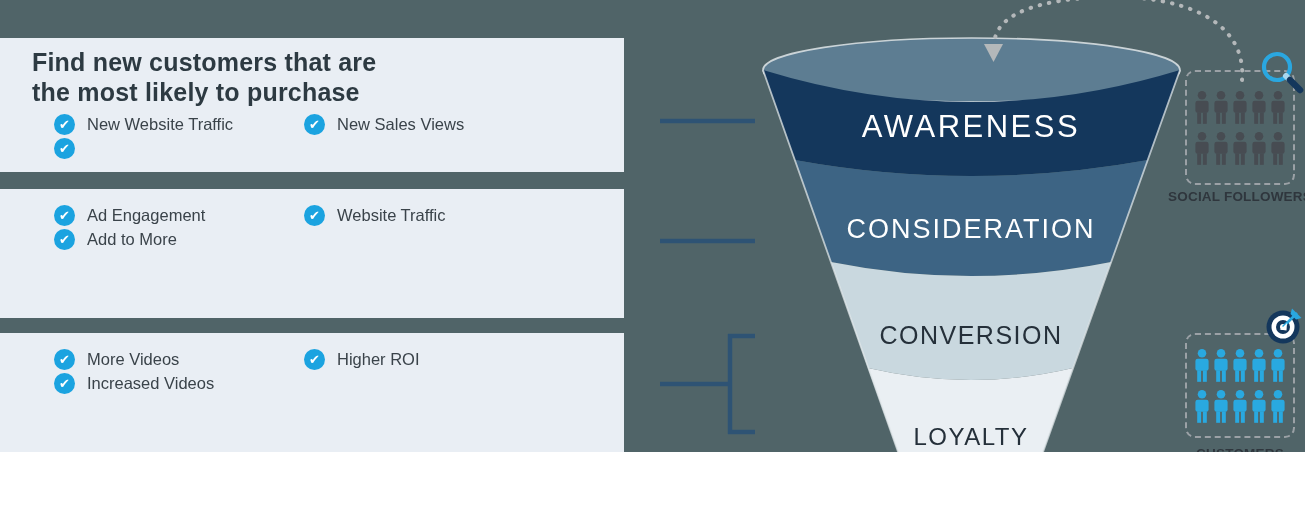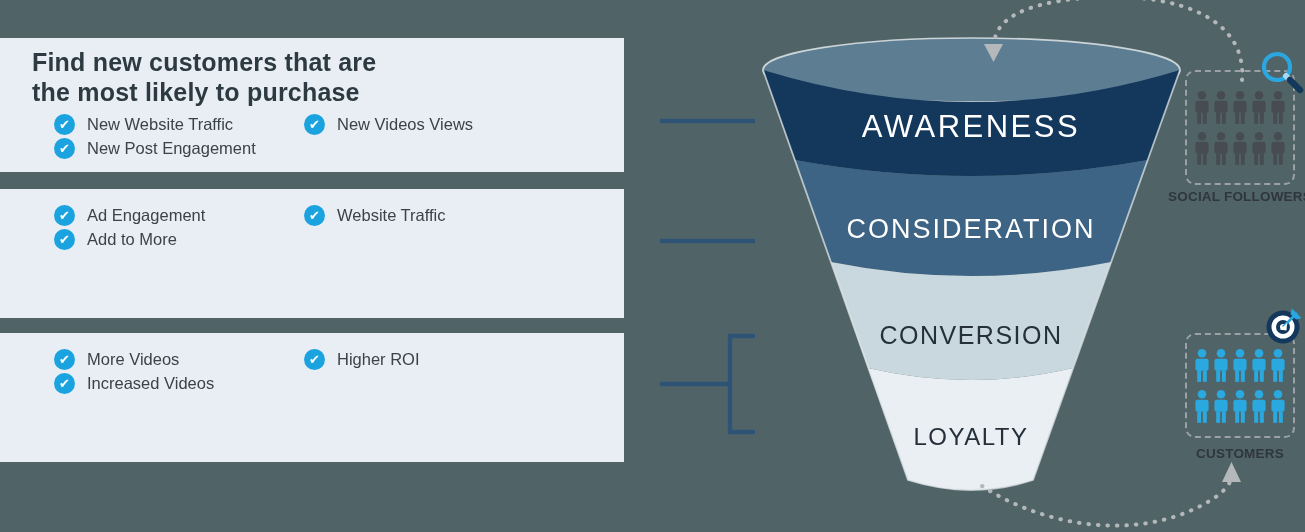--- a/index.html
+++ b/index.html
@@ -1,17 +1,17 @@
 <!DOCTYPE html>
 <html><head>
 <meta charset="utf-8">
 <style>
   html,body{margin:0;padding:0;}
   body{font-family:"Liberation Sans","DejaVu Sans",sans-serif;}
-  .canvas{position:relative;width:1305px;height:532px;background:#506468;overflow:hidden;}
+  .canvas{position:relative;width:1305px;height:452px;background:#506468;overflow:hidden;}
 
   
   .panel{position:absolute;left:0;width:624px;background:#e9eef4;box-sizing:border-box;
          padding:9px 10px 0 32px;}
   .panel-1{top:38px;height:134px;}
   .panel-2{top:189px;height:129px;}
   .panel-3{top:333px;height:129px;}
   .panel h2{margin:0;font-size:25px;line-height:30px;font-weight:700;color:#2d3a42;
             letter-spacing:.2px;white-space:pre-line;}
   .bullets{list-style:none;margin:7px 0 0 22px;padding:0;display:grid;
@@ -53,25 +53,24 @@
   <section class="panel panel-1">
     <h2>Find new customers that are
 the most likely to purchase</h2>
     <ul class="bullets">
       <li class="bullet">
         <span class="check">✔</span>
         <span class="bullet-label">New Website Traffic</span>
       </li>
       <li class="bullet">
         <span class="check">✔</span>
-        <span class="bullet-label">New Videos Views</span>
-      </li>
-      <li class="bullet">
-        <span class="check">✔</span>
-        <span class="bullet-label">New Post Engagement</span>
+        <span class="bullet-label">New Sales Views</span>
+      </li>
+      <li class="bullet">
+        <span class="check">✔</span>
       </li>
     </ul>
   </section>
 
   <section class="panel panel-2">
     <ul class="bullets">
       <li class="bullet">
         <span class="check">✔</span>
         <span class="bullet-label">Ad Engagement</span>
       </li>

